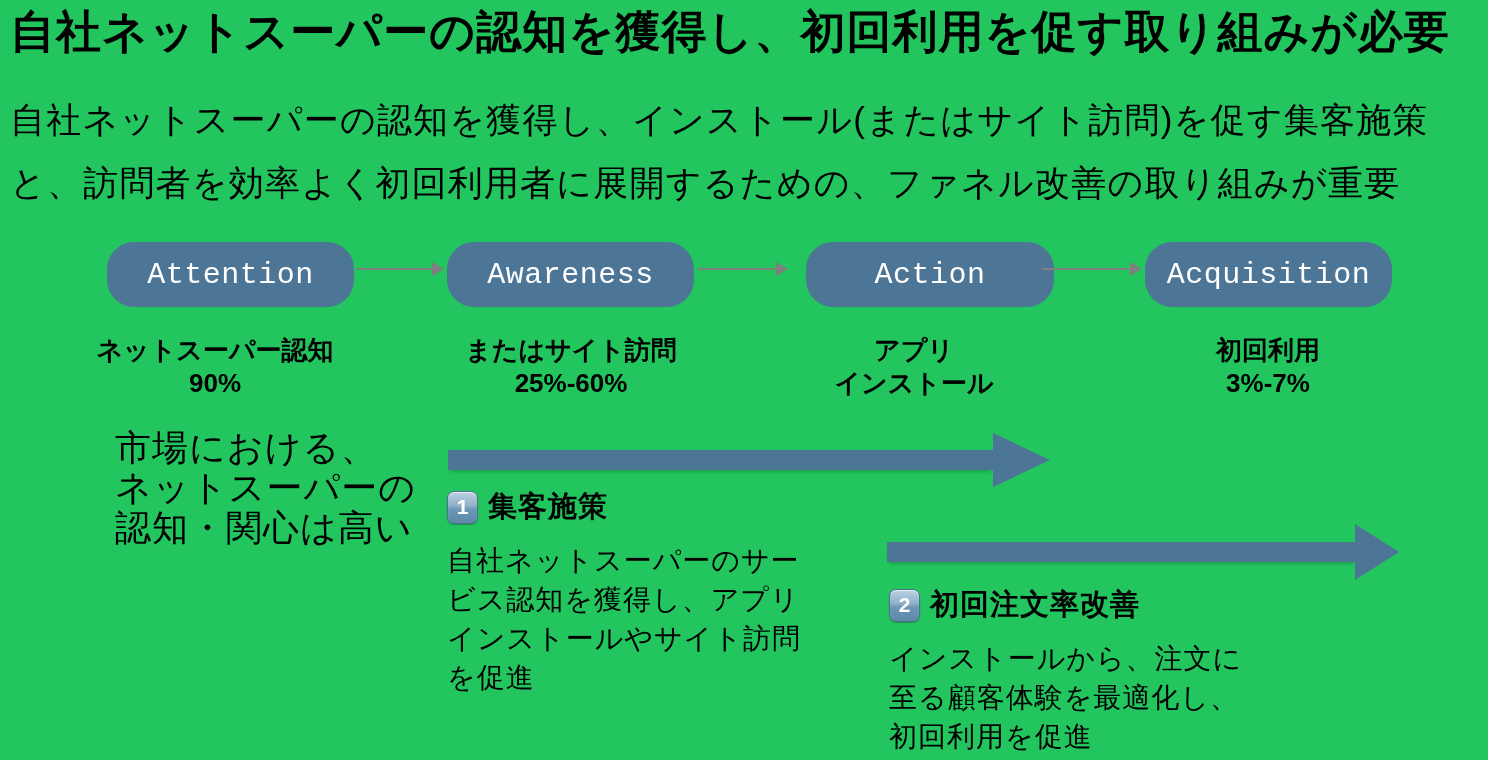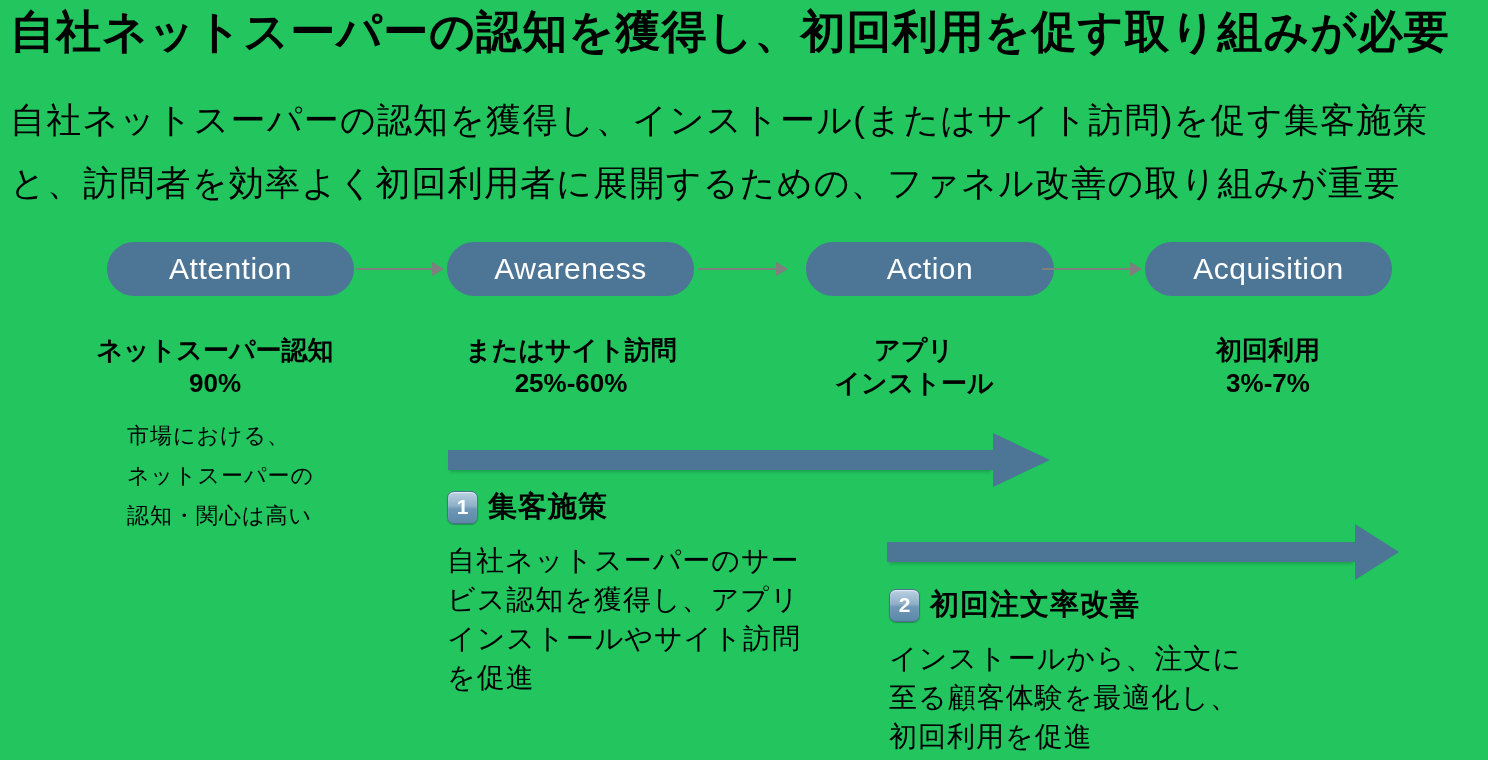--- a/index.html
+++ b/index.html
@@ -15,24 +15,24 @@
   }
   .title{
     position:absolute;left:10px;top:2px;margin:0;
     font-size:45px;font-weight:bold;letter-spacing:1px;white-space:nowrap;
   }
   .subtitle{
     position:absolute;left:10px;top:88px;
     font-size:35px;font-weight:400;line-height:63px;letter-spacing:1.2px;white-space:nowrap;
   }
   .pill{
-    position:absolute;top:242px;height:54px;border-radius:27px;
+    position:absolute;top:242px;height:65px;border-radius:27px;
     background:var(--accent);color:#ffffff;
     display:flex;align-items:center;justify-content:center;
-    font-size:30px;letter-spacing:.5px;
+    font-size:30px;letter-spacing:.5px;font-family:Liberation Mono, monospace;
   }
   .pill-1{left:107px;width:247px}
   .pill-2{left:447px;width:247px}
   .pill-3{left:806px;width:248px}
   .pill-4{left:1145px;width:247px}
 
   .connector{position:absolute;top:268px;height:2px;background:var(--connector);}
   .connector::after{
     content:"";position:absolute;right:-12px;top:-6px;width:0;height:0;
     border-left:12px solid var(--connector);
@@ -44,21 +44,21 @@
 
   .stat{
     position:absolute;top:334px;width:320px;text-align:center;
     font-size:26px;font-weight:bold;line-height:33px;
   }
   .stat-1{left:55px}
   .stat-2{left:411px}
   .stat-3{left:754px}
   .stat-4{left:1108px}
 
-  .left-note{position:absolute;left:115px;top:416px;font-size:22px;line-height:40px;letter-spacing:1px;margin-left:12px;}
+  .left-note{position:absolute;left:115px;top:428px;font-size:36px;line-height:40px;letter-spacing:1px;}
 
   .arrow-body{
     position:absolute;height:20px;background:var(--accent);
     box-shadow:0 4px 3px -2px rgba(0,0,0,0.18);
   }
   .arrow-head{position:absolute;width:0;height:0;border-style:solid;border-color:transparent;}
   .arrow1-body{left:448px;top:450px;width:545px;}
   .arrow1-head{
     left:993px;top:433px;
     border-top:27px solid transparent;border-bottom:27px solid transparent;

